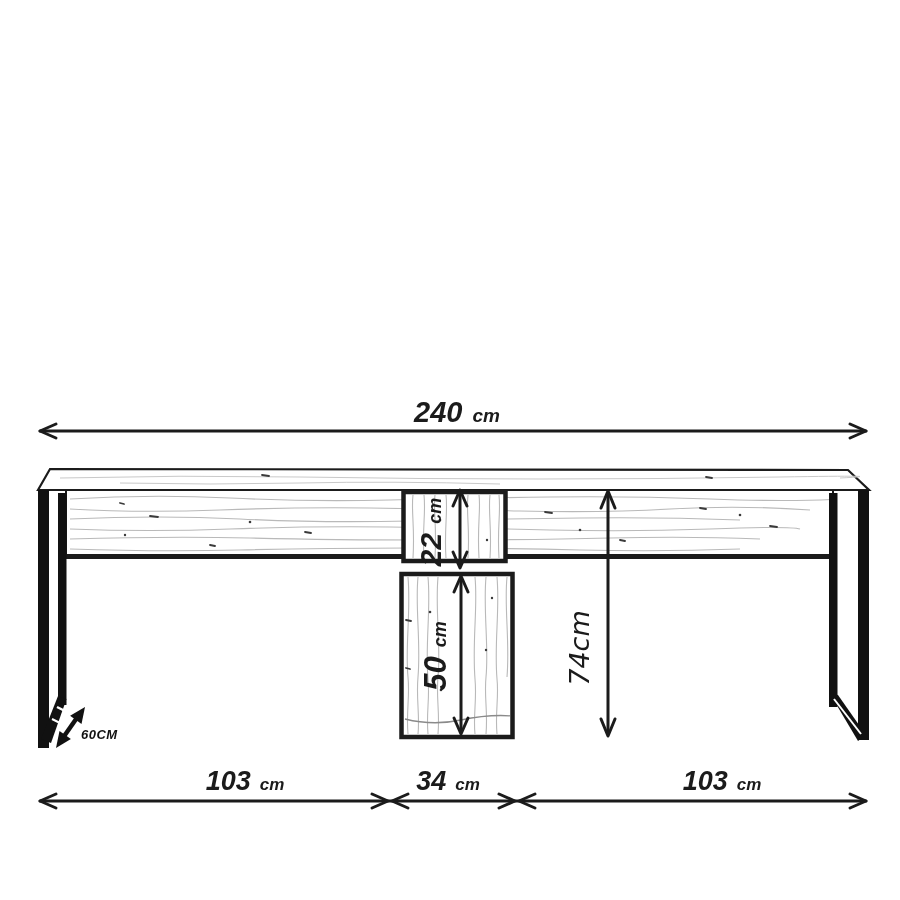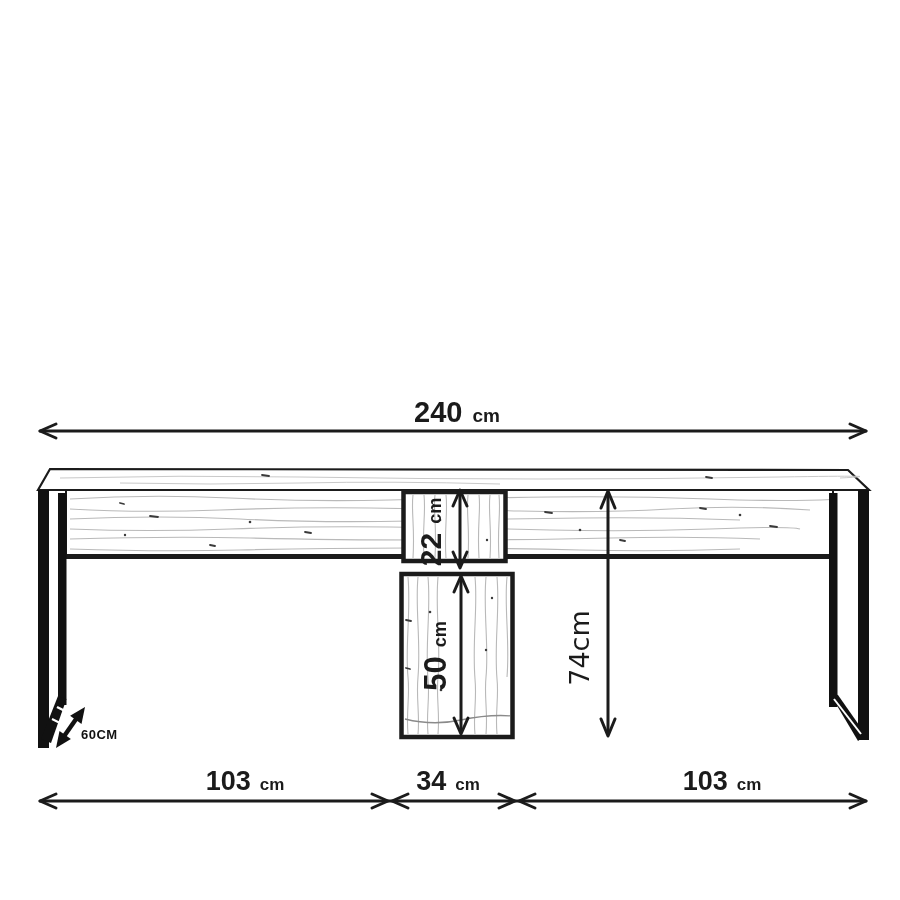--- a/index.html
+++ b/index.html
@@ -1,16 +1,16 @@
 <!DOCTYPE html>
 <html><head>
 <meta charset="utf-8">
 <style>
   html,body{margin:0;padding:0;background:#ffffff;}
-  .stage{width:900px;height:900px;background:#ffffff;position:relative;overflow:hidden;}
+  .stage{width:900px;height:900px;background:#ffffff;position:relative;overflow:hidden;font-style:italic;}
   svg{display:block;}
   .num-lg{font-family:"Liberation Sans",sans-serif;font-weight:700;font-size:29px;fill:#1b1b1b;}
   .unit-lg{font-family:"Liberation Sans",sans-serif;font-weight:700;font-size:19px;fill:#1b1b1b;}
   .num-md{font-family:"Liberation Sans",sans-serif;font-weight:700;font-size:27px;fill:#1b1b1b;}
   .unit-md{font-family:"Liberation Sans",sans-serif;font-weight:700;font-size:17px;fill:#1b1b1b;}
   .num-rot{font-family:"Liberation Sans",sans-serif;font-weight:700;font-size:30px;fill:#1b1b1b;}
   .unit-rot{font-family:"Liberation Sans",sans-serif;font-weight:700;font-size:18px;fill:#1b1b1b;}
   .height-label{font-family:"DejaVu Sans",sans-serif;font-weight:400;font-size:27px;fill:#1b1b1b;}
   .depth-label{font-family:"Liberation Sans",sans-serif;font-weight:700;font-size:13px;fill:#111111;letter-spacing:.5px;}
   .dim{stroke:#1b1b1b;stroke-width:3;fill:none;stroke-linecap:round;stroke-linejoin:round;}

